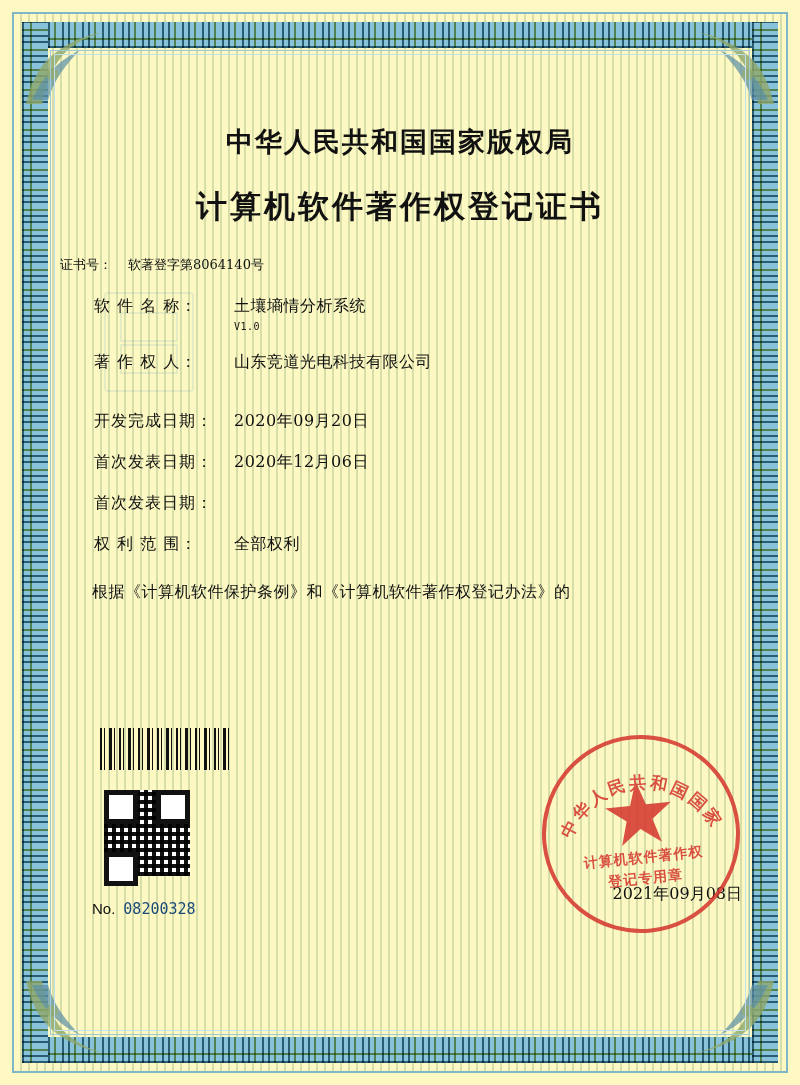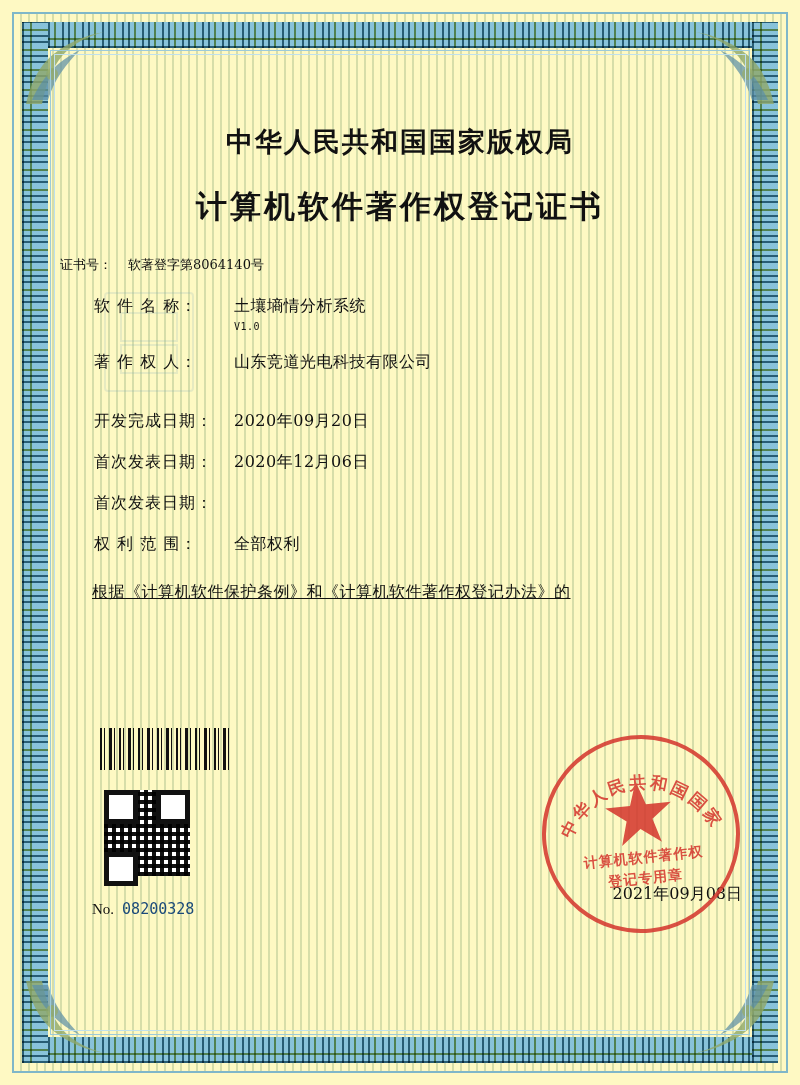--- a/index.html
+++ b/index.html
@@ -158,21 +158,20 @@
   }
   .gap-lg { margin-top: 38px; }
 
   .paragraph {
     margin-top: 16px;
     font-size: 16px;
     line-height: 2.1;
     color: #111;
     font-family: "DejaVu Serif", "Liberation Serif", serif;
     letter-spacing: 0.5px;
-    text-decoration: underline;
   }
   .paragraph .indent { display: inline-block; width: 32px; }
 
   
   .emblem-wm {
     position: absolute;
     left: 44px;
     top: 230px;
     width: 86px;
     height: 96px;
@@ -236,21 +235,21 @@
   }
 
   .serial {
     position: absolute;
     left: 92px;
     top: 900px;
     font-size: 15px;
     color: #1b4a7a;
     font-family: "DejaVu Sans Mono", "Liberation Mono", monospace;
   }
-  .serial .no { color: #111; margin-right: 8px; font-family: Liberation Serif, serif;}
+  .serial .no { color: #111; margin-right: 8px; font-family: Liberation Sans, sans-serif;}
 
   .issue-date {
     position: absolute;
     right: 58px;
     top: 884px;
     font-size: 16px;
     color: #111;
     font-family: "DejaVu Serif", "Liberation Serif", serif;
   }
 

